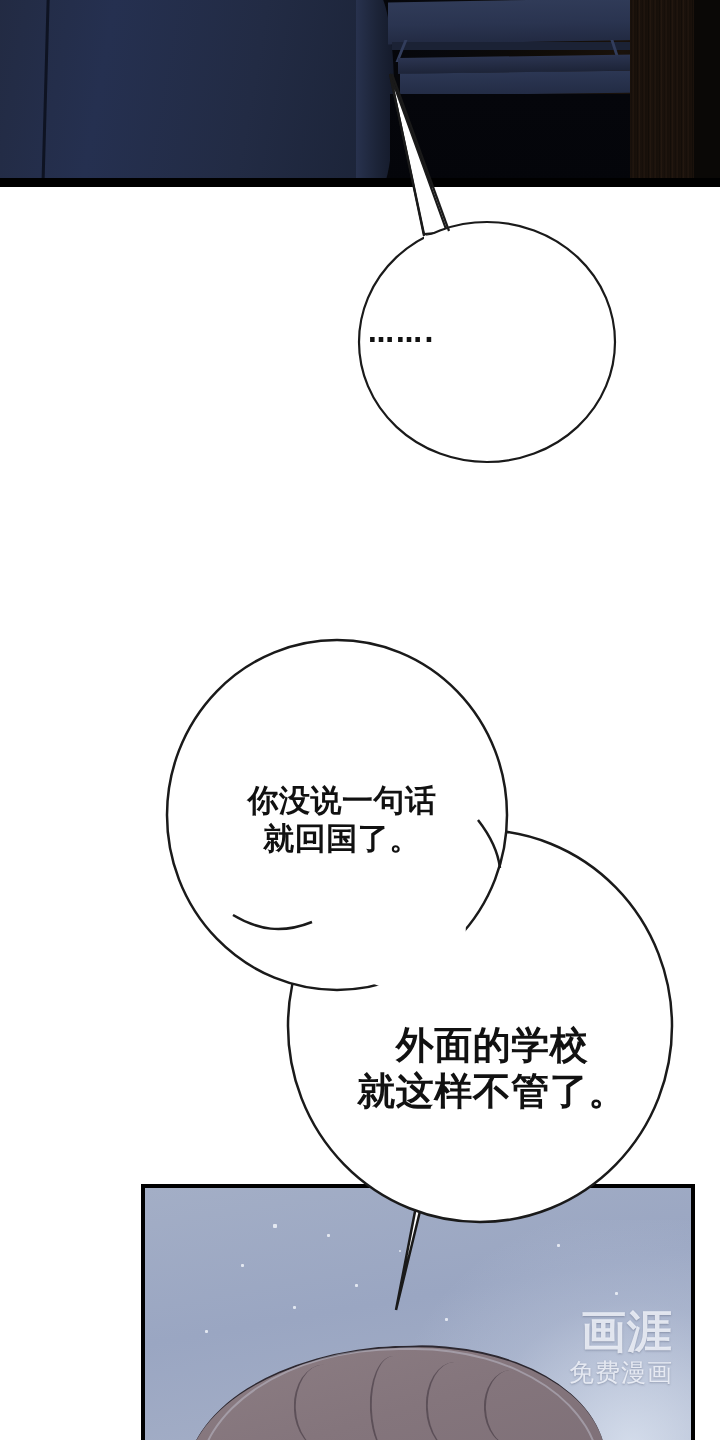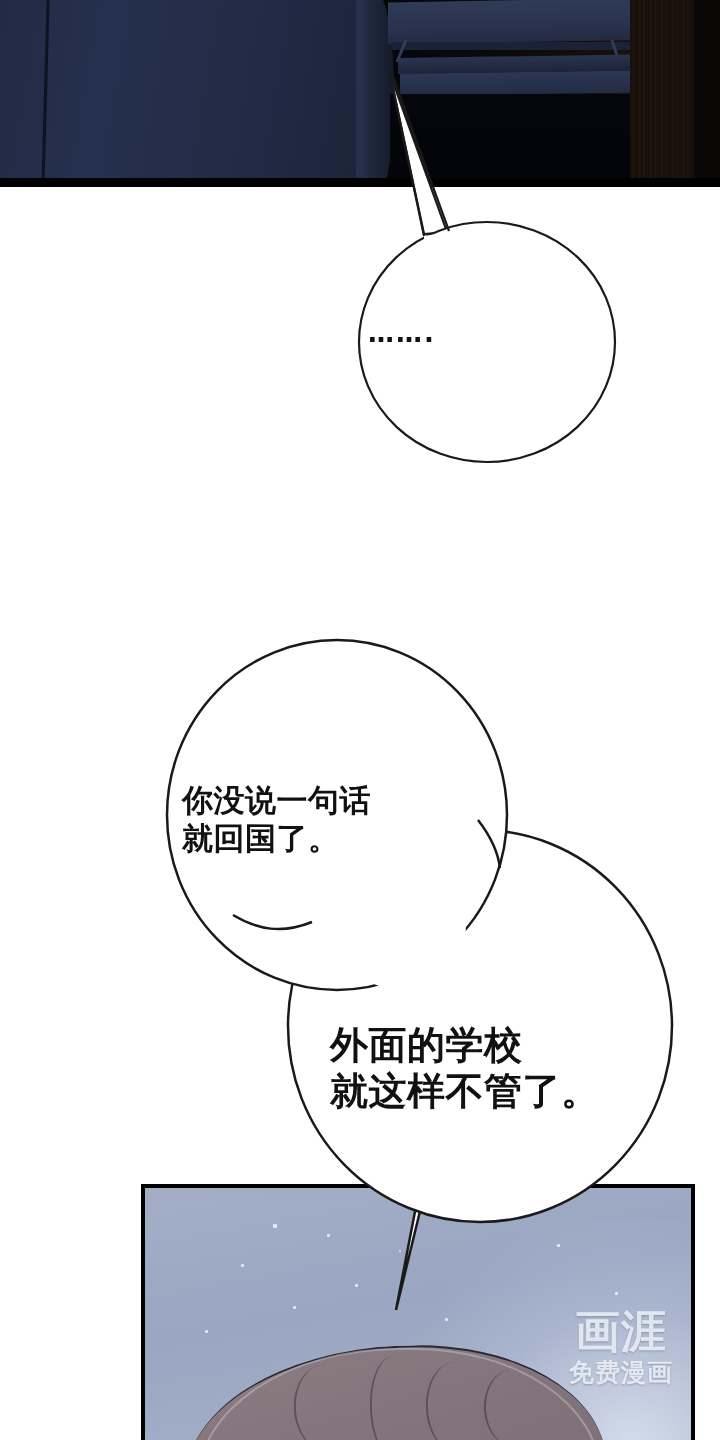--- a/index.html
+++ b/index.html
@@ -114,20 +114,21 @@
   
   .bubble-layer {
     position: absolute;
     left: 0; top: 0;
     width: 720px; height: 1440px;
     pointer-events: none;
   }
 
   .btext {
     position: absolute;
+    text-align: center;
     color: #111111;
     font-weight: 700;
     line-height: 1.22;
     letter-spacing: 0.5px;
     white-space: pre;
     font-family: "DejaVu Sans", "Liberation Sans", sans-serif;
   }
   #bubble1-text {
     left: 368px; top: 318px; width: 244px;
     font-size: 26px;
@@ -191,36 +192,36 @@
     background: transparent;
     border-left: 2px solid rgba(60,50,58,0.55);
     border-radius: 60%;
   }
 
   
   .watermark {
     position: absolute;
     right: 18px;
     bottom: 52px;
-    text-align: center;
+    text-align: right;
     color: rgba(244,247,252,0.82);
     text-shadow: 0 1px 2px rgba(90,100,125,0.45);
     pointer-events: none;
     font-family: "DejaVu Sans", "Liberation Sans", sans-serif;
   }
   .wm-main {
     font-size: 45px;
     font-weight: 700;
     letter-spacing: 1px;
     line-height: 1;
     display: block;
   }
   .wm-sub {
     font-size: 25px;
-    font-weight: 700;
+    font-weight: 400;
     letter-spacing: 1px;
     line-height: 1.25;
     display: block;
     margin-top: 3px;
   }
 </style>
 </head>
 <body>
 
 <div id="page">

